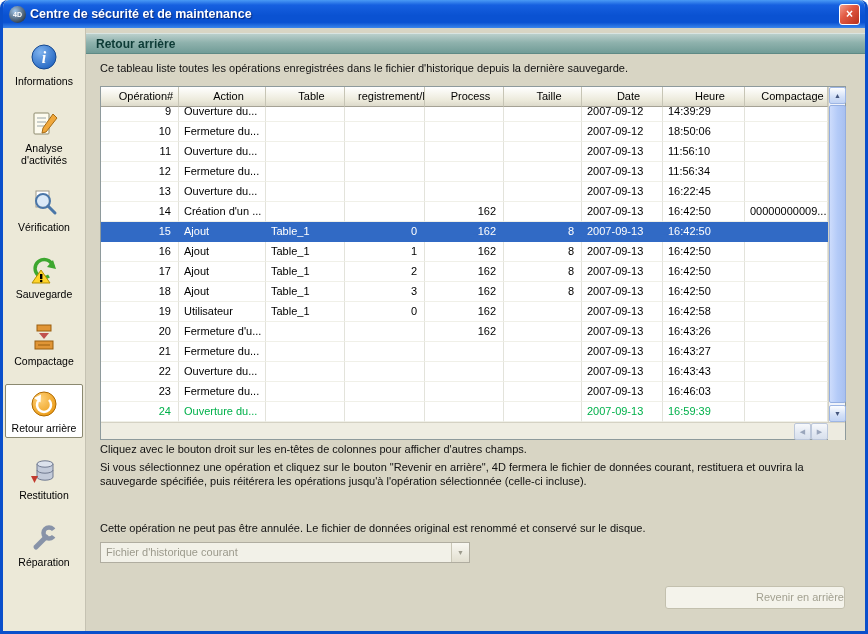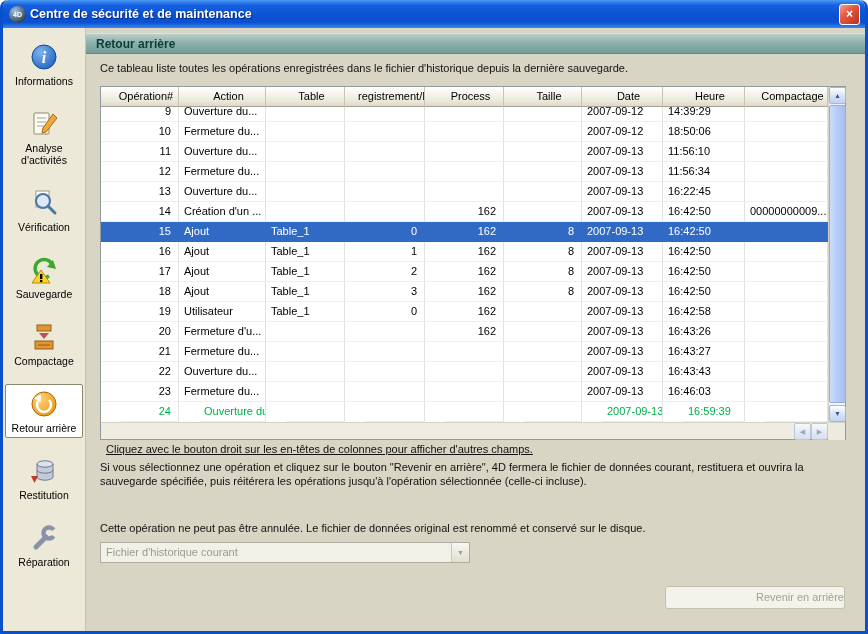--- a/index.html
+++ b/index.html
@@ -45,21 +45,21 @@
 
   
   .main{ position:relative; flex:1; background:#D8D5C4; overflow:hidden; }
   .panel-header{
     position:absolute; top:5px; left:0; right:0; height:21px; line-height:20px;
     padding-left:10px; font-weight:bold; font-size:12px; color:#0D3B36;
     background:linear-gradient(180deg,#BACFCB 0%,#8FB2AD 45%,#719C97 100%);
     border-top:1px solid #D9E4E1; border-bottom:1px solid #5E8A85;
   }
   .desc{ position:absolute; top:34px; left:14px; right:18px; font-size:11px; color:#111; }
-  .hint{ position:absolute; top:415px; left:20px; right:18px; font-size:11px; color:#111;text-decoration:underline; }
+  .hint{ position:absolute; top:415px; left:14px; right:18px; font-size:11px; color:#111; }
   .para{ position:absolute; top:433px; left:14px; width:748px; font-size:11px; color:#111; line-height:13.5px; }
   .warning{ position:absolute; top:494px; left:14px; width:748px; font-size:11px; color:#111; }
 
   
   .table-wrap{
     position:absolute; top:58px; left:14px; width:746px; height:354px;
     border:1px solid #8E9A9C; background:#fff;
   }
   .thead,.tr{ display:grid; grid-template-columns:78px 87px 79px 80px 79px 78px 81px 82px 83px; }
   .thead{ position:absolute; top:0; left:0; width:727px; height:20px; }
@@ -71,21 +71,21 @@
   }
   .tbody{ position:absolute; top:20px; left:0; width:727px; height:315px; overflow:hidden; background:#fff; }
   .tr{ height:20px; }
   .td{
     height:20px; line-height:19px; font-size:11px; color:#000; padding:0 5px;
     border-right:1px solid #E3E3DB; border-bottom:1px solid #F0F0E8;
     overflow:hidden; white-space:nowrap;
   }
   .td.num{ text-align:right; padding-right:7px; }
   .tr.selected .td{ background:#316AC5; color:#fff; border-right-color:#316AC5; border-bottom-color:#316AC5; }
-  .tr.green .td{ color:#00B04A;margin-left:20px; }
+  .tr.green .td{ color:#00B04A; }
   .tr.partial{ height:15px; overflow:hidden; }
   .tr.partial .td{ margin-top:-5px; }
 
   
   .vscroll{ position:absolute; top:0; left:727px; width:17px; height:335px; background:#F0F3FA; border-left:1px solid #D5D2C4; }
   .sbtn{
     position:absolute; width:17px; height:17px; border:1px solid #9EB6E4; border-radius:2px;
     background:linear-gradient(180deg,#FDFEFF 0%,#D3E0F7 60%,#C2D4F5 100%);
     color:#44567E; font-size:7px; text-align:center; line-height:15px;
   }

